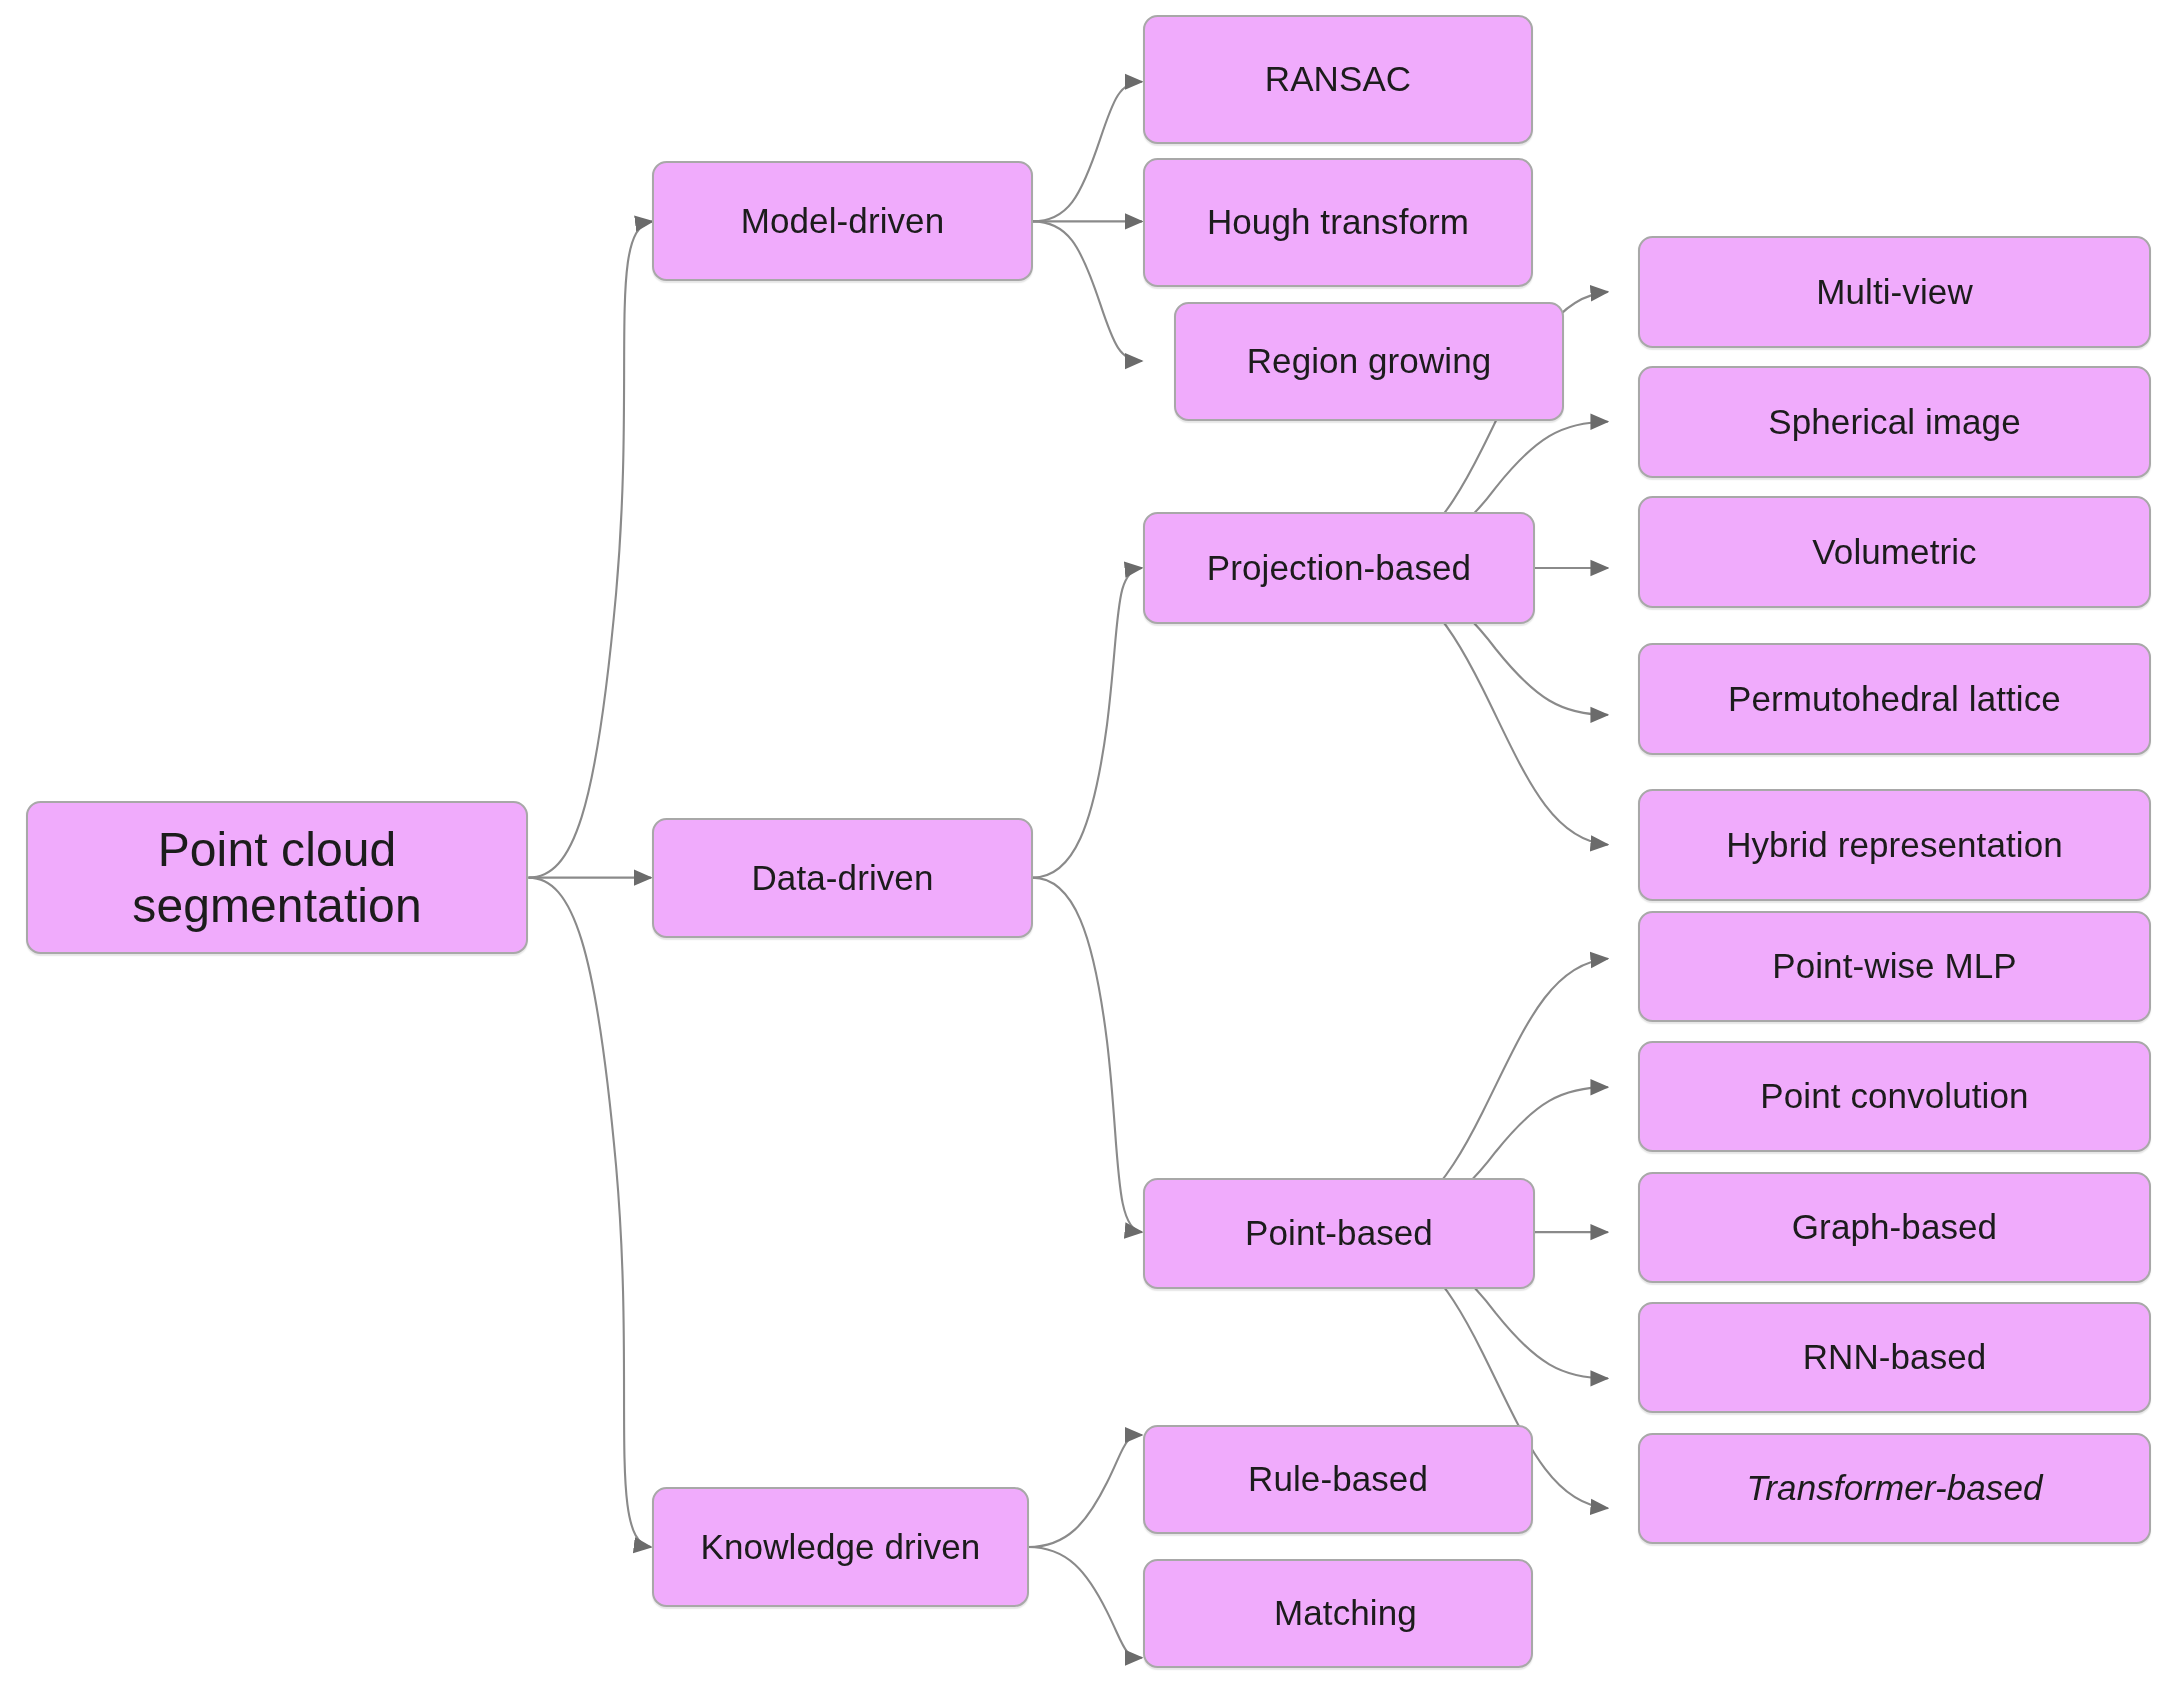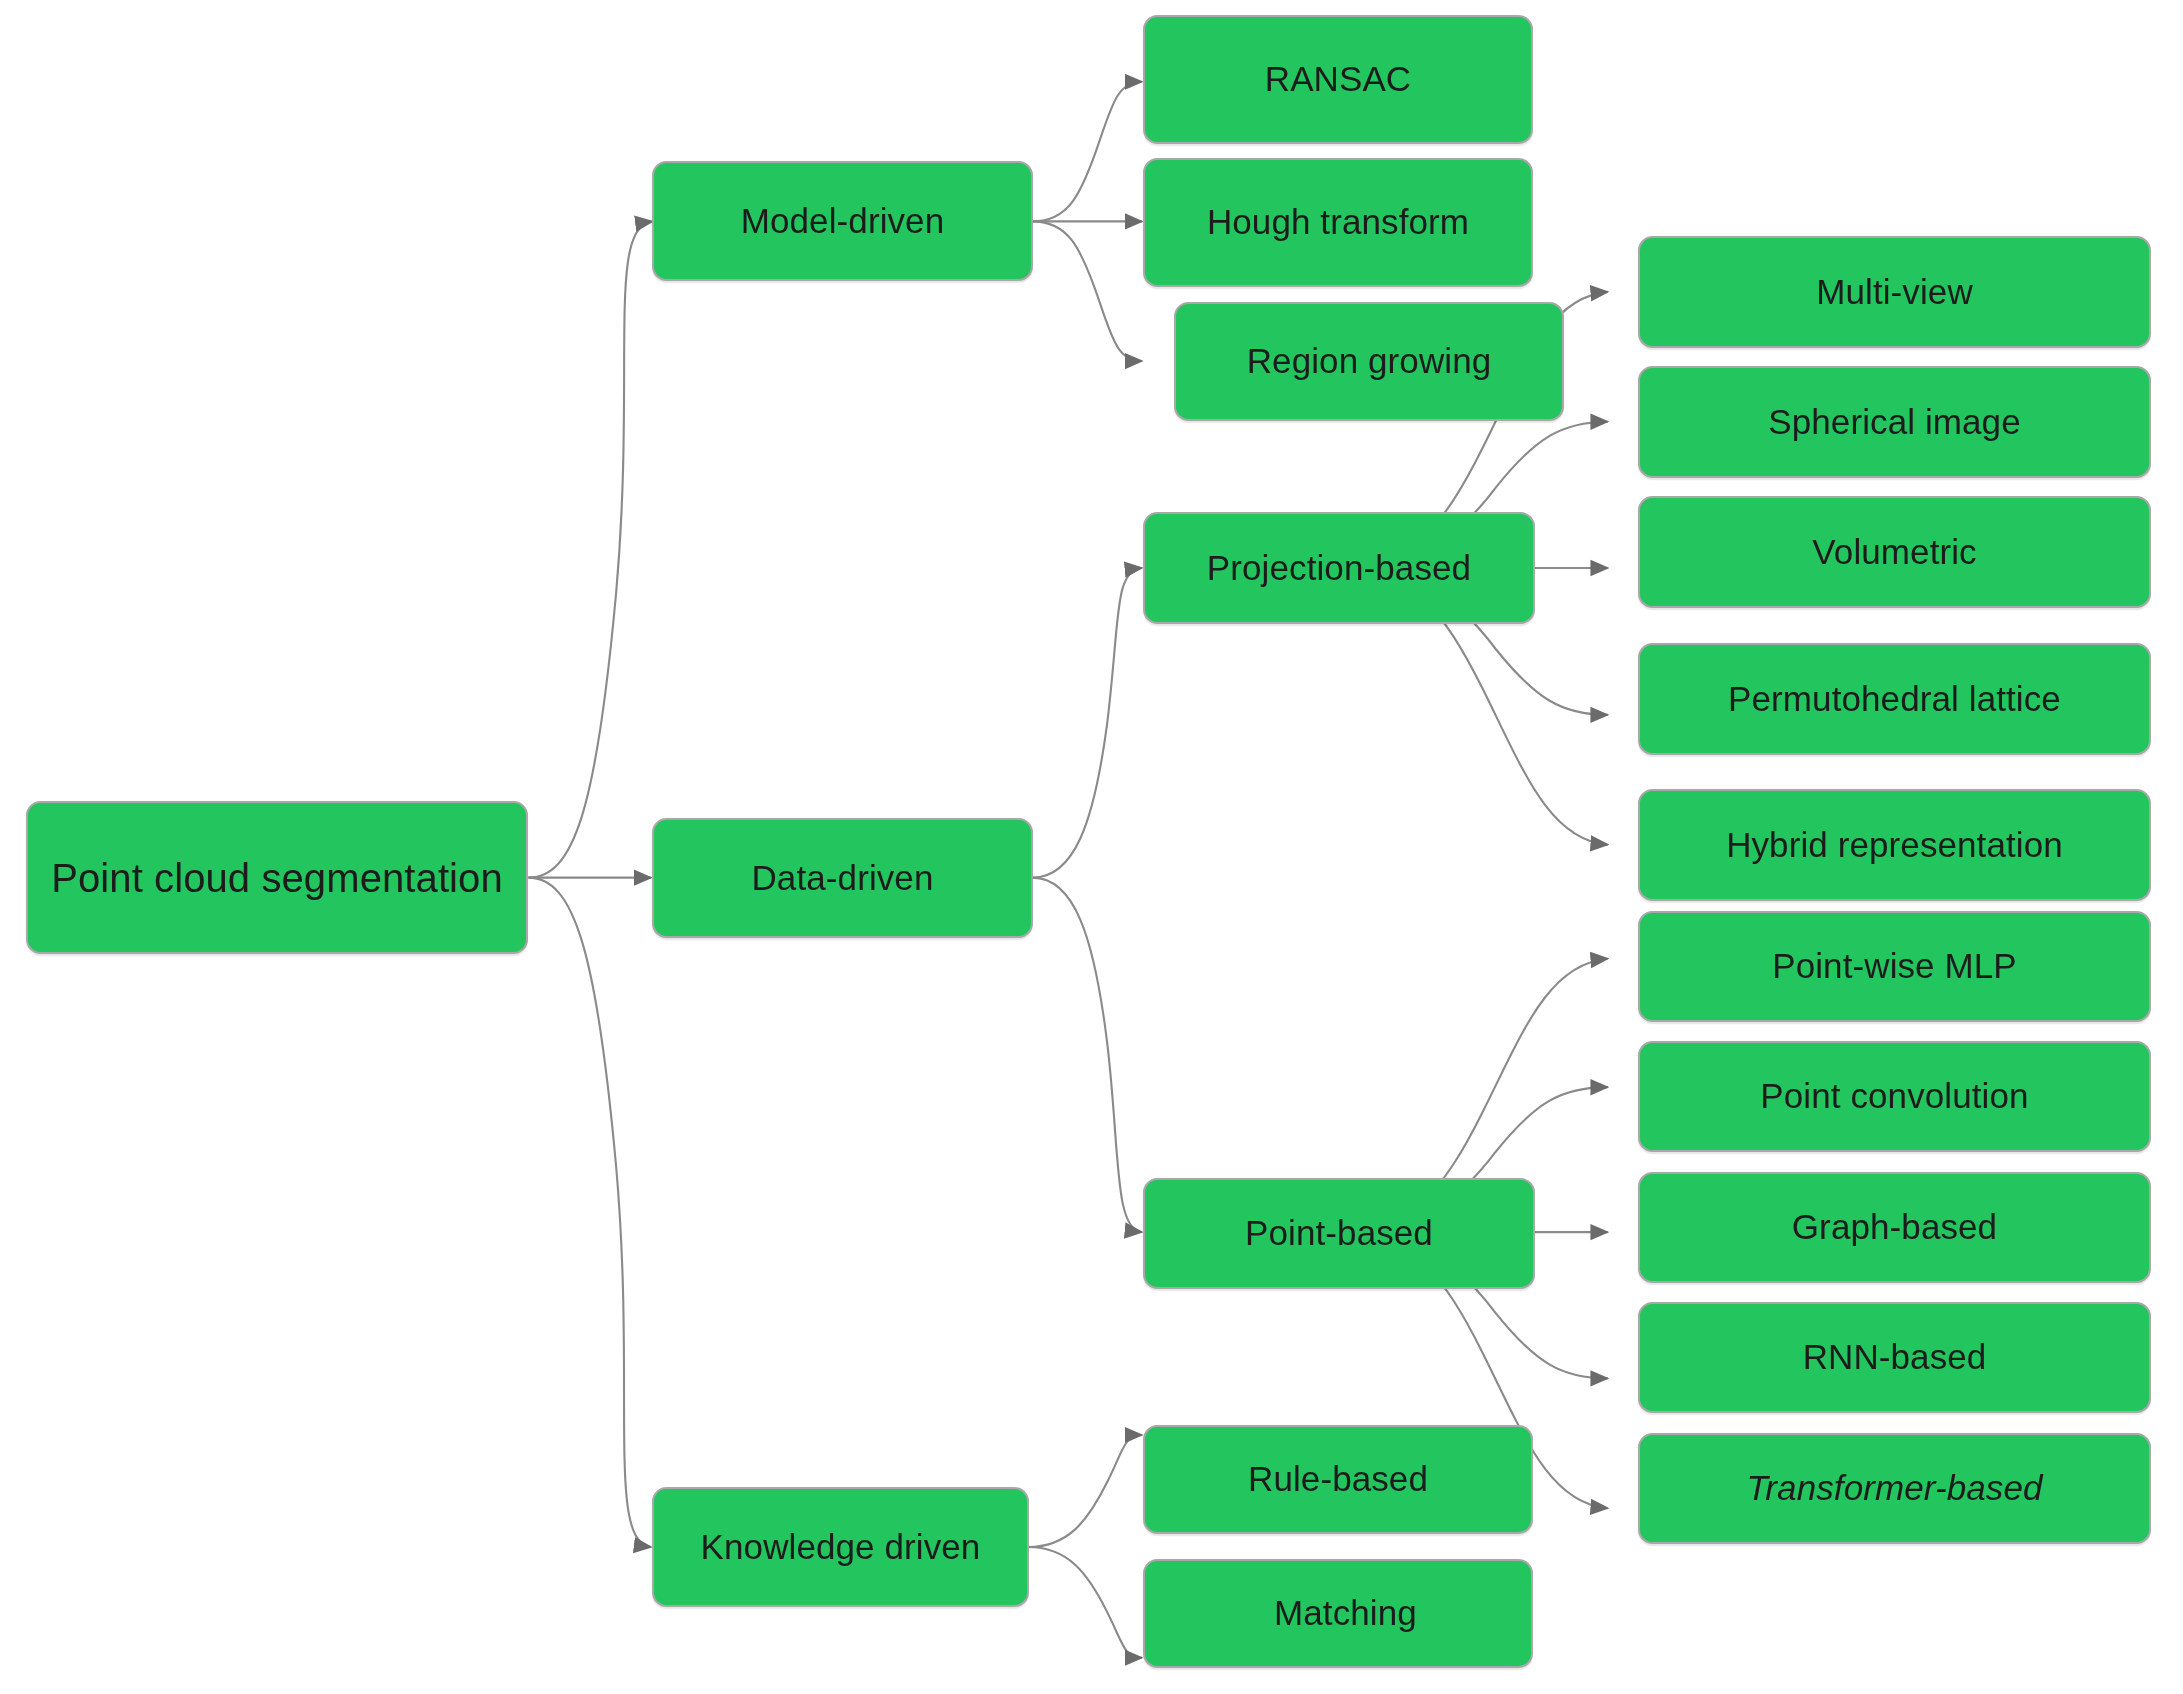--- a/index.html
+++ b/index.html
@@ -2,36 +2,36 @@
 <html style="font-size:10.5px"><head>
 <meta charset="utf-8">
 <style>
   html,body{margin:0;padding:0;background:#ffffff;}
   body{font-family:"Liberation Sans","DejaVu Sans",sans-serif;}
   #canvas{position:relative;width:2183px;height:1694px;background:#ffffff;overflow:hidden;}
   svg#edges{position:absolute;left:0;top:0;width:2183px;height:1694px;}
   .node{
     position:absolute;
     box-sizing:border-box;
-    background:#22c55e;
+    background:#f0abfc;
     border:2px solid #a8a8a8;
     border-radius:14.5px;
     display:flex;
     align-items:center;
     justify-content:center;
     text-align:center;
     color:#1c1c1c;
     font-size:35px;
     font-weight:400;
     letter-spacing:0.1px;
     line-height:1.15;
     padding:0 9.2px;
     box-shadow:0 1.3px 1.3px rgba(0,0,0,0.10);
   }
-  .node.root{font-size:40px;}
+  .node.root{font-size:48px;}
 </style>
 </head>
 <body>
 
 <div id="canvas">
 
   <svg id="edges" viewBox="0 0 3313 2571" xmlns="http://www.w3.org/2000/svg">
     <defs>
       <marker id="ah" markerWidth="9" markerHeight="9" refX="8.2" refY="4.5" orient="auto" markerUnits="strokeWidth">
         <path d="M0,0.6 L9,4.5 L0,8.4 Z" fill="#6b6b6b"></path>

